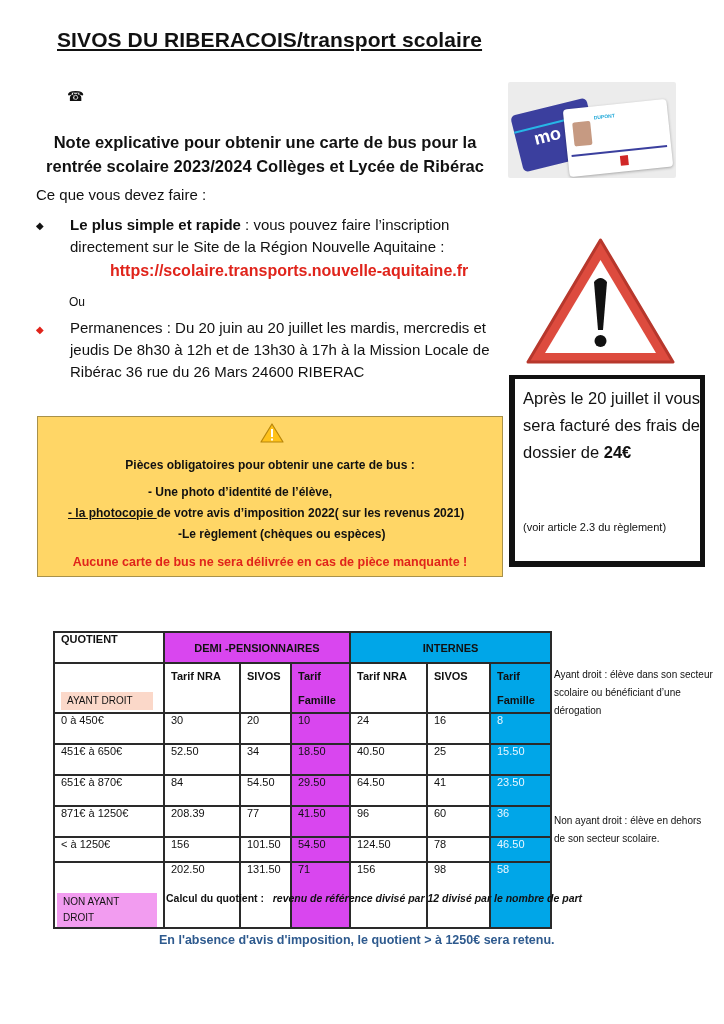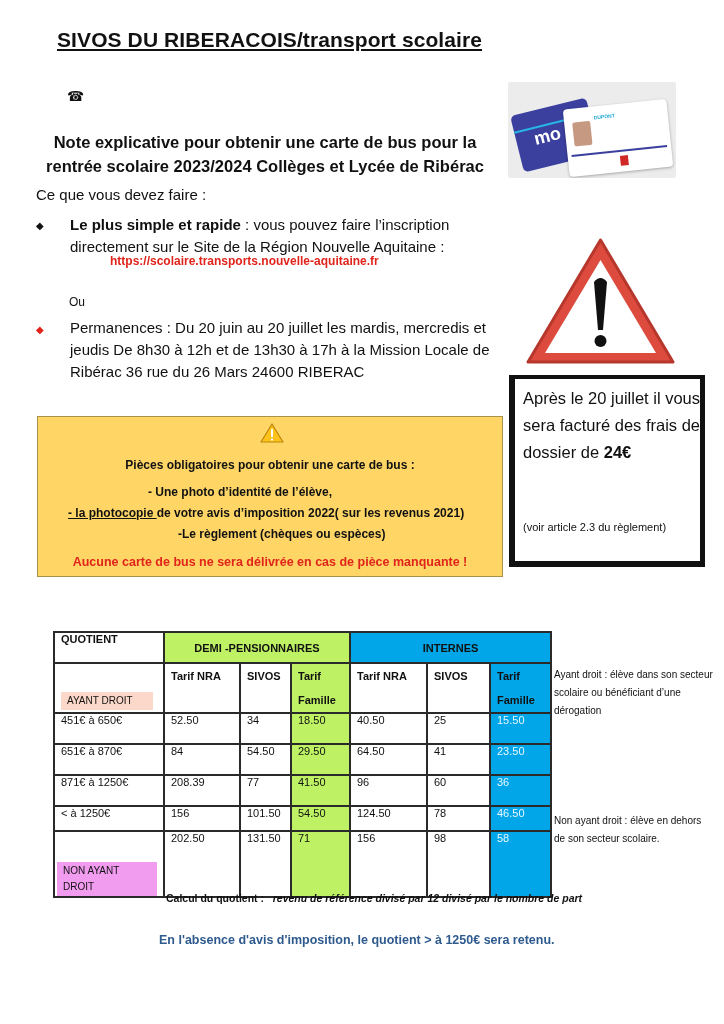--- a/index.html
+++ b/index.html
@@ -21,21 +21,21 @@
   .card-front .name { position: absolute; left: 30px; top: 8px; font-size: 5px; color: #1fa8d8; font-weight: bold; }
   .card-front .bar { position: absolute; left: 4px; top: 46px; width: 96px; height: 2px; background: #3b3f9e; }
   .card-front .logo { position: absolute; left: 52px; top: 52px; width: 8px; height: 10px; background: #d02727; }
 
   .heading { left: 28px; top: 130px; width: 474px; text-align: center; font-size: 16.5px; font-weight: bold; line-height: 24px; }
   .todo { left: 36px; top: 186px; font-size: 15px; }
   .bullet { position: absolute; font-size: 10px; }
   .b1 { left: 36px; top: 220px; color: #111; }
   .p1 { left: 70px; top: 214px; width: 420px; font-size: 15px; line-height: 22px; }
   .p1 b { font-weight: bold; }
-  .url { left: 110px; top: 254px; font-size: 12px; color: #e0241b; font-weight: bold; }
+  .url { left: 110px; top: 262px; font-size: 16px; color: #e0241b; font-weight: bold; }
   .ou { left: 69px; top: 295px; font-size: 12px; }
   .b2 { left: 36px; top: 324px; color: #e0241b; }
   .p2 { left: 70px; top: 317px; width: 430px; font-size: 15px; line-height: 22px; }
 
   .warn-tri { left: 523px; top: 234px; width: 155px; height: 135px; }
 
   .notice { left: 509px; top: 375px; width: 196px; height: 192px; border-left: 6px solid #111; border-bottom: 6px solid #111; border-right: 5px solid #111; border-top: 4px solid #111; background: #fff; box-sizing: border-box; }
   .notice .main { position: absolute; left: 8px; top: 6px; font-size: 16.5px; line-height: 27px; width: 180px; }
   .notice .main b { font-weight: bold; }
   .notice .note { position: absolute; left: 8px; top: 142px; font-size: 11px; }
@@ -47,21 +47,21 @@
   .pieces .t2 { top: 68px; left: 110px; text-align: left; width: auto; }
   .pieces .t3 { top: 89px; left: 30px; text-align: left; width: auto; }
   .pieces .t3 u { text-decoration: underline; }
   .pieces .t4 { top: 110px; left: 140px; text-align: left; width: auto; }
   .pieces .t5 { top: 138px; color: #e0241b; font-size: 12.5px; }
 
   table.tarifs { position: absolute; left: 53px; top: 631px; border-collapse: collapse; font-size: 11px; }
   table.tarifs td { border: 2px solid #2a2a2a; padding: 0 6px; vertical-align: top; box-sizing: border-box; }
   .c-q { width: 110px; } .c-n { width: 76px; } .c-s { width: 51px; } .c-f { width: 59px; }
   .c-in { width: 77px; } .c-is { width: 63px; } .c-if { width: 61px; }
-  .yellow { background: #bef264; }
+  .yellow { background: #d946ef; }
   .blue { background: #00a6e8; }
   .white-txt { color: #e8f6ff; }
   .hdr td { height: 31px; font-weight: bold; }
   .hdr .grp { text-align: center; vertical-align: middle; }
   .sub td { height: 50px; font-weight: bold; line-height: 24px; padding-top: 2px; }
   .row td { height: 31px; vertical-align: middle; }
   .row.last td { height: 23px; }
   .row.r5 td { height: 25px; }
   .tag-ayant { display: inline-block; background: #fbd8c9; padding: 1px 6px; margin-top: 2px; font-weight: normal; font-size: 10px; line-height: 16px; width: 80px; }
   .tag-non { display: inline-block; background: #f29cf0; padding: 1px 6px; font-size: 10px; width: 88px; line-height: 16px; margin-left: -4px; margin-top: 30px; }
@@ -150,20 +150,29 @@
   <tr class="sub">
     <td class="c-q"><br><span class="tag-ayant">AYANT DROIT</span></td>
     <td class="c-n">Tarif  NRA</td>
     <td class="c-s">SIVOS</td>
     <td class="c-f yellow"><span>Tarif</span><br><span>Famille</span></td>
     <td class="c-in">Tarif  NRA</td>
     <td class="c-is">SIVOS</td>
     <td class="c-if blue"><span>Tarif</span><br><span>Famille</span></td>
   </tr>
   <tr class="row">
+    <td>0 à 450€</td>
+    <td>30</td>
+    <td>20</td>
+    <td class="yellow">10</td>
+    <td>24</td>
+    <td>16</td>
+    <td class="blue white-txt">8</td>
+  </tr>
+  <tr class="row">
     <td>451€ à 650€</td>
     <td>52.50</td>
     <td>34</td>
     <td class="yellow">18.50</td>
     <td>40.50</td>
     <td>25</td>
     <td class="blue white-txt">15.50</td>
   </tr>
   <tr class="row">
     <td>651€ à 870€</td>

